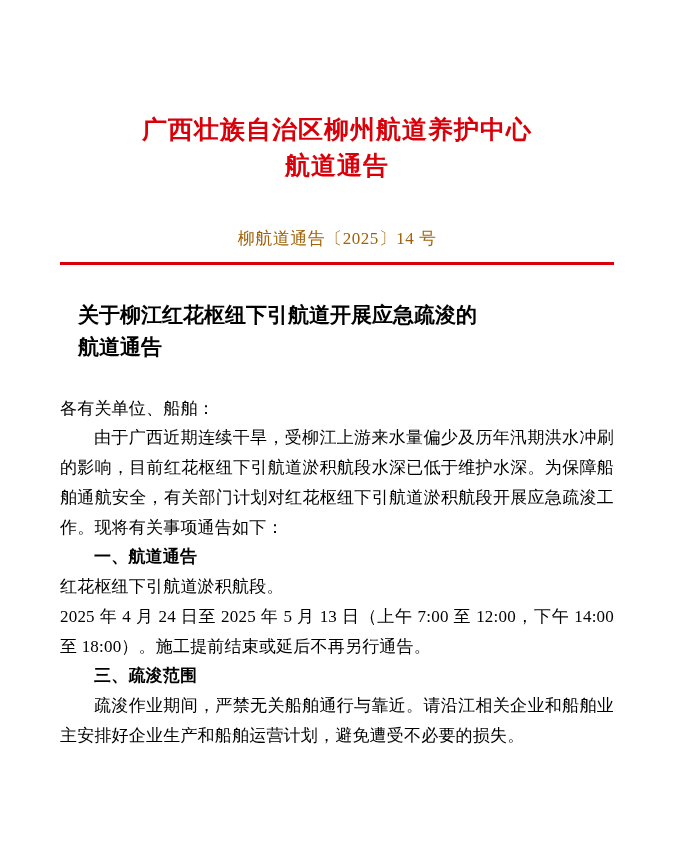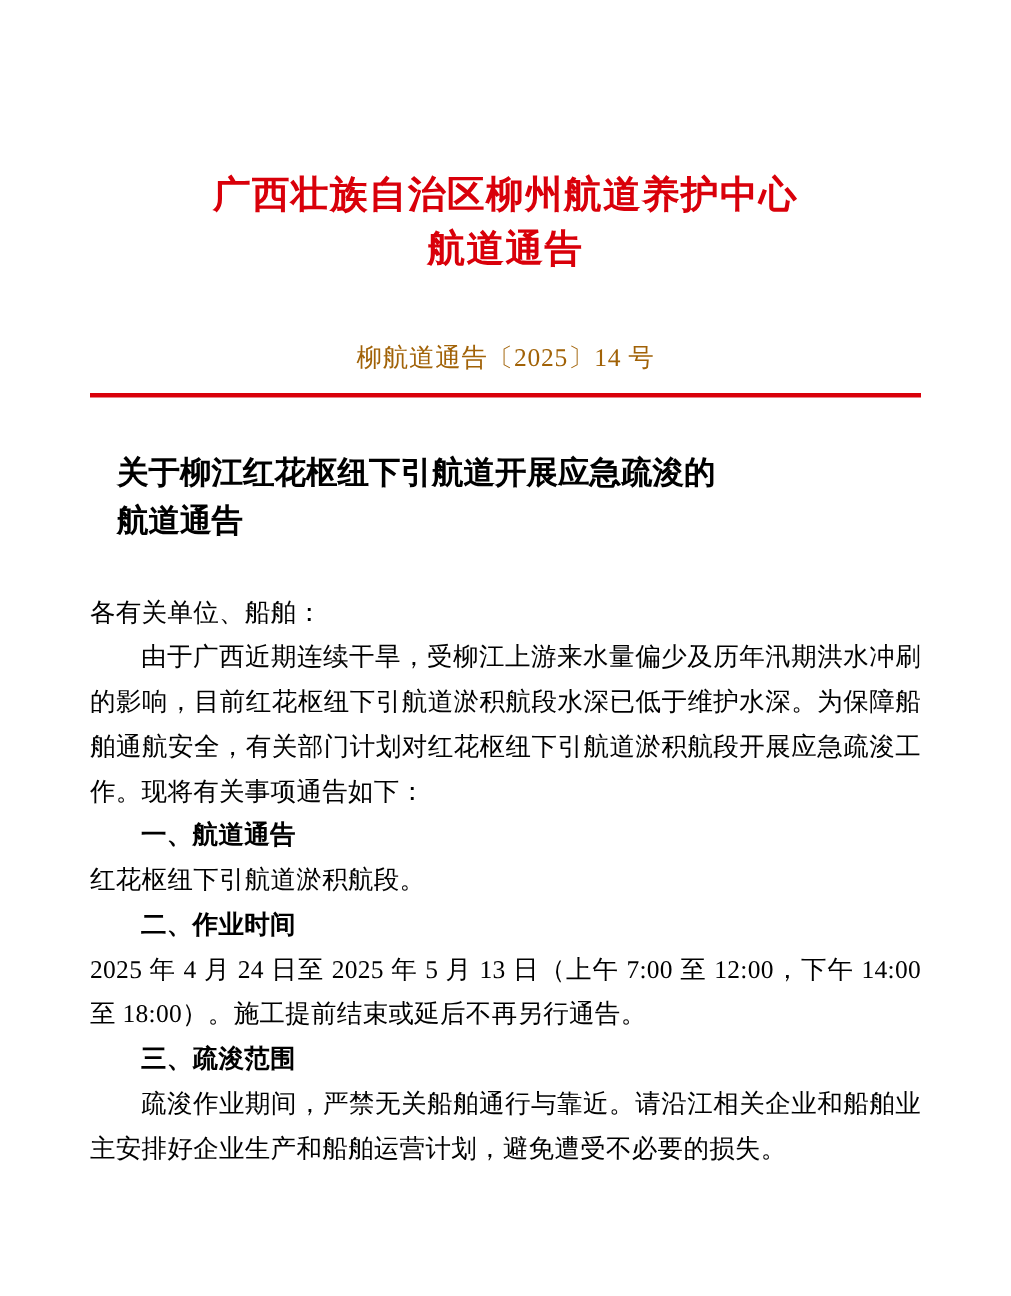--- a/index.html
+++ b/index.html
@@ -91,20 +91,19 @@
     <div>航道通告</div>
   </div>
 
   <div class="body">
     <p>各有关单位、船舶：</p>
     <p class="indent">由于广西近期连续干旱，受柳江上游来水量偏少及历年汛期洪水冲刷的影响，目前红花枢纽下引航道淤积航段水深已低于维护水深。为保障船舶通航安全，有关部门计划对红花枢纽下引航道淤积航段开展应急疏浚工作。现将有关事项通告如下：</p>
 
     <p class="section-head">一、航道通告</p>
     <p>红花枢纽下引航道淤积航段。</p>
 
-    <p class="section-head">二、作业时间</p>
     <p>2025 年 4 月 24 日至 2025 年 5 月 13 日（上午 7:00 至 12:00，下午 14:00 至 18:00）。施工提前结束或延后不再另行通告。</p>
 
     <p class="section-head">三、疏浚范围</p>
     <p class="indent">疏浚作业期间，严禁无关船舶通行与靠近。请沿江相关企业和船舶业主安排好企业生产和船舶运营计划，避免遭受不必要的损失。</p>
   </div>
 
 </div>
 
 </body></html>

